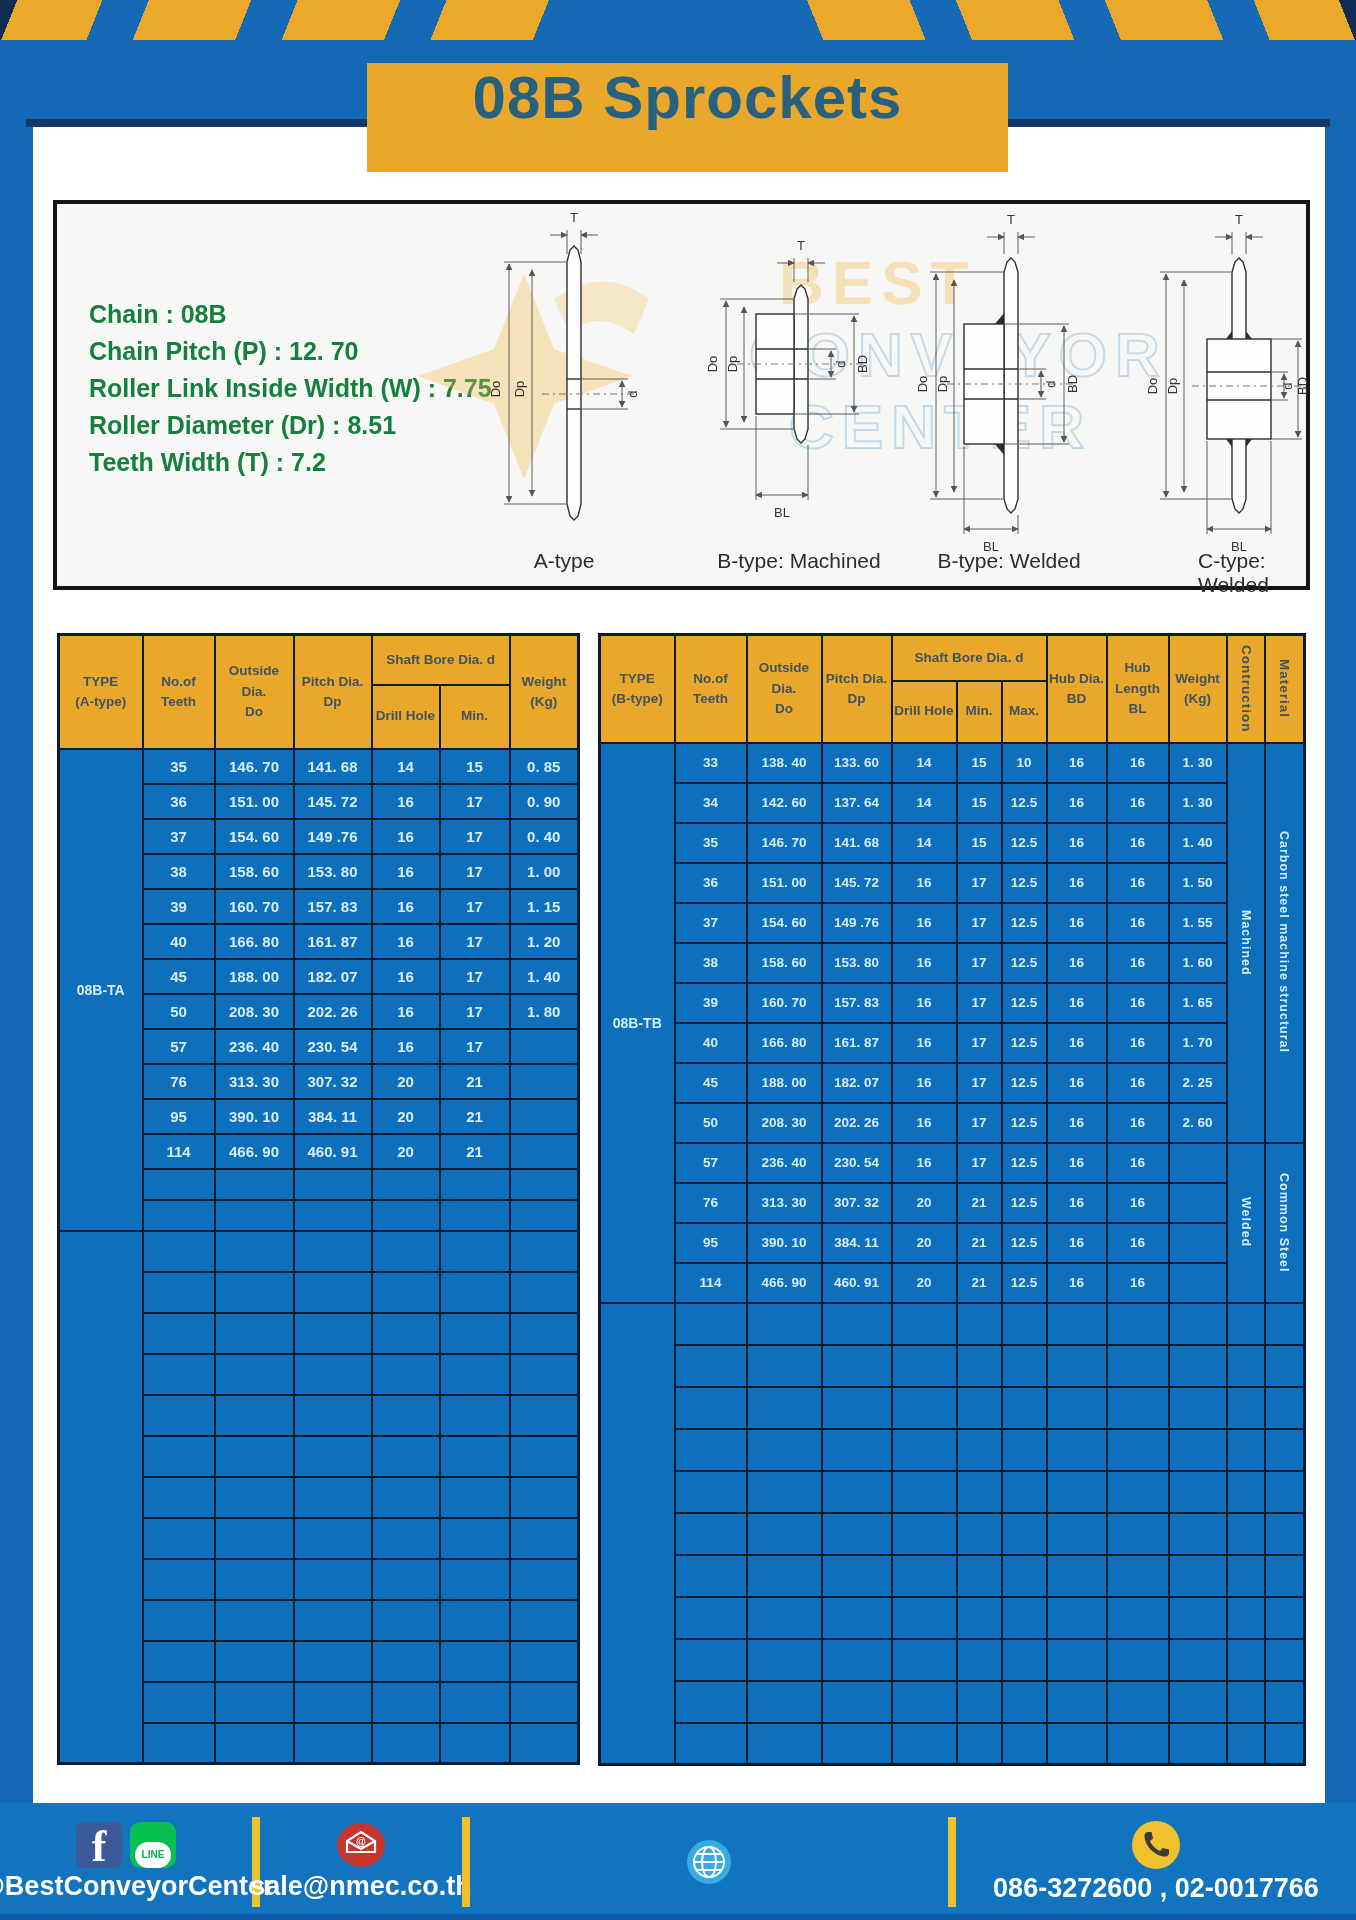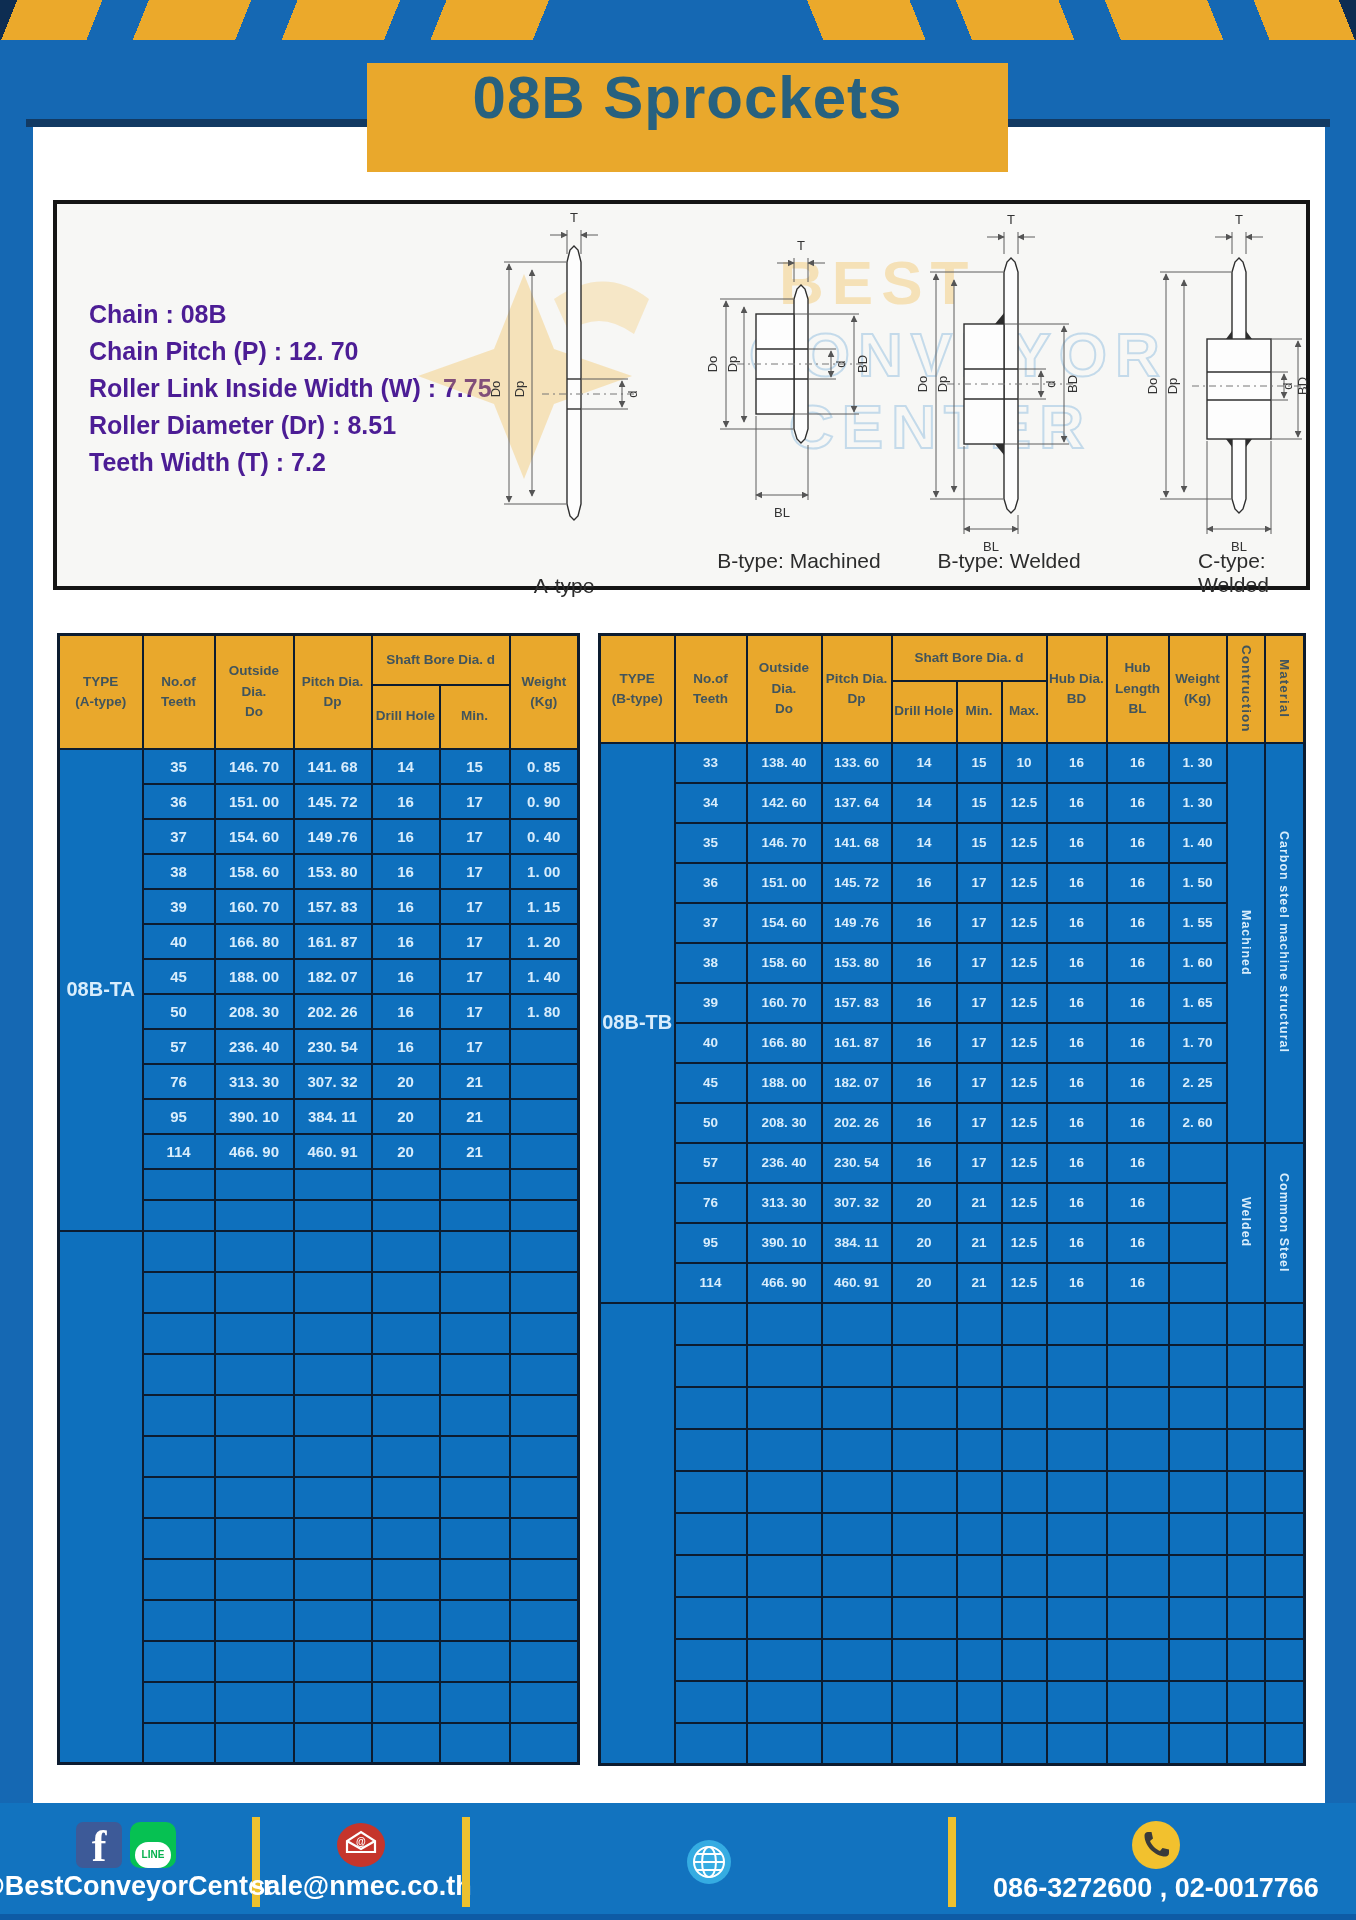--- a/index.html
+++ b/index.html
@@ -17,23 +17,23 @@
 
   
   .card{position:absolute;left:33px;top:127px;width:1292px;height:1676px;background:#ffffff;}
 
   
   .title-banner{position:absolute;left:367px;top:63px;width:641px;height:109px;background:#e9a82c;display:flex;align-items:flex-start;justify-content:center;}
   .title-banner h1{margin:0;font-size:60px;font-weight:bold;color:#27617f;letter-spacing:1px;}
 
   
   .diagram-box{position:absolute;left:53px;top:200px;width:1257px;height:390px;background:#f7f7f5;border:4px solid #151515;box-sizing:border-box;}
-  .specs{position:absolute;left:32px;top:92px;color:#4c1d95;font-weight:bold;font-size:25px;line-height:37px;}
+  .specs{position:absolute;left:32px;top:92px;color:#15803d;font-weight:bold;font-size:25px;line-height:37px;}
   .diagram-captions div{position:absolute;top:345px;transform:translateX(-50%);font-size:21px;color:#2c2c2c;font-family:"Liberation Sans",sans-serif;}
-  .cap-0{left:507px;margin-top:25px;} .cap-1{left:742px;} .cap-2{left:952px;} .cap-3{left:1177px;}
+  .cap-0{left:507px;} .cap-1{left:742px;} .cap-2{left:952px;} .cap-3{left:1177px;}
   .diagrams{position:absolute;left:347px;top:0px;}
   .dim{stroke:#5c5c5c;stroke-width:1;fill:none;}
   .part{stroke:#2e2e2e;stroke-width:1.4;fill:#fdfdfd;}
   .weld{fill:#2e2e2e;stroke:none;}
   .cl{stroke:#777;stroke-width:1;stroke-dasharray:7 4 2 4;fill:none;}
   .dimtxt{font-size:13px;fill:#333;text-anchor:middle;}
   .wm-y{font-size:62px;font-weight:bold;fill:#f3c76e;opacity:.45;letter-spacing:8px;}
   .wm-b{font-size:62px;font-weight:bold;fill:none;stroke:#a9cce5;stroke-width:2;opacity:.65;letter-spacing:8px;}
 
   
@@ -45,21 +45,21 @@
   .tbl-a{left:57px;top:633px;width:520px;}
   .tbl-b{left:598px;top:633px;width:705px;}
   .tbl-a td{font-size:15px;}
   .tbl-b td{font-size:13.5px;}
   .tbl-a .hr1{height:50px;} .tbl-a .hr2{height:64px;}
   .tbl-b .hr1{height:46px;} .tbl-b .hr2{height:62px;}
   .tbl-a tr.dr{height:35px;} .tbl-a tr.er{height:31px;} .tbl-a tr.g2{height:41px;}
   .tbl-b tr.dr{height:40px;} .tbl-b tr.g2{height:42px;}
   .vert-h{writing-mode:vertical-rl;text-orientation:mixed;font-size:13px;letter-spacing:1px;}
   td.vert{writing-mode:vertical-rl;text-orientation:mixed;font-size:12.5px;letter-spacing:1px;}
-  td.type-cell{font-size:20px;}
+  td.type-cell{font-size:14px;}
 
   
   .footer{position:absolute;left:0;bottom:0;width:1356px;height:117px;background:#1273bf;display:flex;align-items:center;}
   .footer::after{content:"";position:absolute;bottom:0;left:0;width:100%;height:6px;background:#0e5ba5;}
   .fgroup{display:flex;flex-direction:column;align-items:center;justify-content:center;gap:3px;}
   .fgroup .ftxt{color:#fff;font-weight:bold;font-size:27px;white-space:nowrap;}
   .fdivider{width:8px;height:90px;background:#edc12f;flex:0 0 auto;}
   .g-social{width:252px;} .g-email{width:202px;} .g-web{width:478px;} .g-phone{flex:1;}
   .icon-row{display:flex;gap:8px;align-items:center;}
   .fb-icon{width:46px;height:46px;background:#3d5a98;border-radius:7px;display:flex;align-items:flex-end;justify-content:center;color:#fff;font-size:44px;font-weight:bold;font-family:"Liberation Serif",serif;line-height:0.92;overflow:hidden;}

